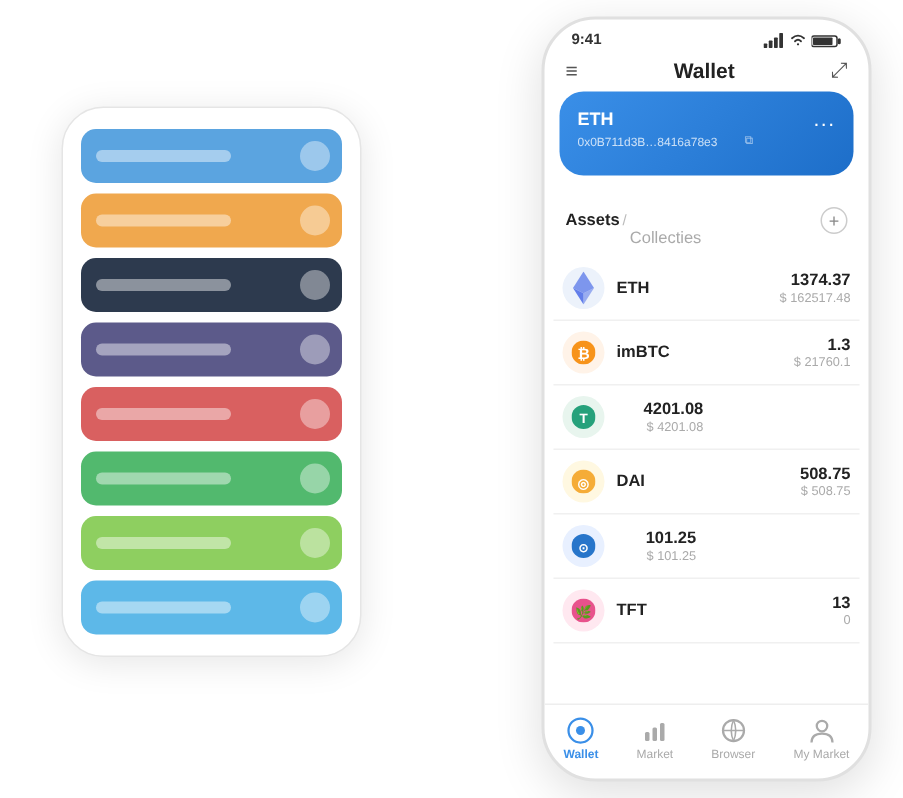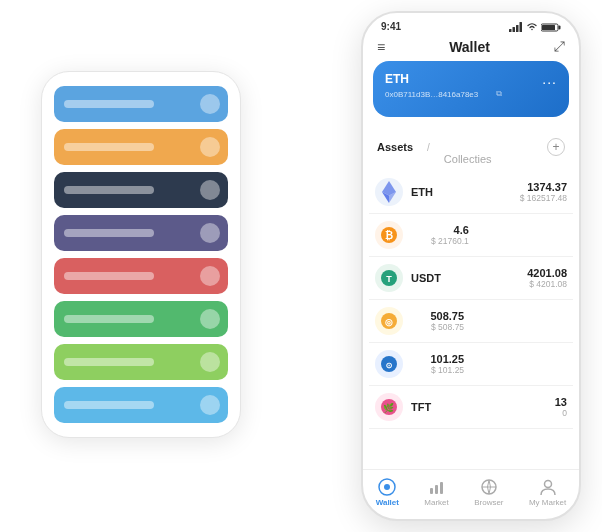--- a/index.html
+++ b/index.html
@@ -189,21 +189,21 @@
     
     .assets-header {
       display: flex;
       justify-content: space-between;
       align-items: center;
       padding: 6px 14px;
     }
 
     .assets-tabs {
       display: flex;
-      gap: 14px;
+      gap: 2px;
       align-items: center;
       font-size: 11px;
     }
 
     .assets-tab-active {
       font-weight: 700;
       color: #222;
     }
 
     .assets-tab-divider {
@@ -420,47 +420,48 @@
         </div>
       </div>
 
       <div class="asset-item">
         <div class="asset-icon asset-icon-imbtc" style="background:#fff3e8;">
           <svg width="16" height="16" viewBox="0 0 16 16">
               <circle cx="8" cy="8" r="8" fill="#f7931a"></circle>
               <text x="8" y="12" text-anchor="middle" font-size="10" fill="#fff" font-weight="bold">₿</text>
             </svg>
         </div>
+        <span class="asset-name">imBTC</span>
         <div class="asset-amounts">
-          <div class="asset-amount">4.6</div>
+          <div class="asset-amount">1.3</div>
           <div class="asset-usd">$ 21760.1</div>
         </div>
       </div>
 
       <div class="asset-item">
         <div class="asset-icon asset-icon-usdt">
           <svg width="16" height="16" viewBox="0 0 16 16">
               <circle cx="8" cy="8" r="8" fill="#26a17b"></circle>
               <text x="8" y="12" text-anchor="middle" font-size="9" fill="#fff" font-weight="bold">T</text>
             </svg>
         </div>
-        <span class="asset-name">USDT</span>
         <div class="asset-amounts">
           <div class="asset-amount">4201.08</div>
           <div class="asset-usd">$ 4201.08</div>
         </div>
       </div>
 
       <div class="asset-item">
         <div class="asset-icon asset-icon-dai">
           <svg width="16" height="16" viewBox="0 0 16 16">
               <circle cx="8" cy="8" r="8" fill="#f5ac37"></circle>
               <text x="8" y="12" text-anchor="middle" font-size="9" fill="#fff" font-weight="bold">◎</text>
             </svg>
         </div>
+        <span class="asset-name">DAI</span>
         <div class="asset-amounts">
           <div class="asset-amount">508.75</div>
           <div class="asset-usd">$ 508.75</div>
         </div>
       </div>
 
       <div class="asset-item">
         <div class="asset-icon asset-icon-usdc">
           <svg width="16" height="16" viewBox="0 0 16 16">
               <circle cx="8" cy="8" r="8" fill="#2775ca"></circle>

